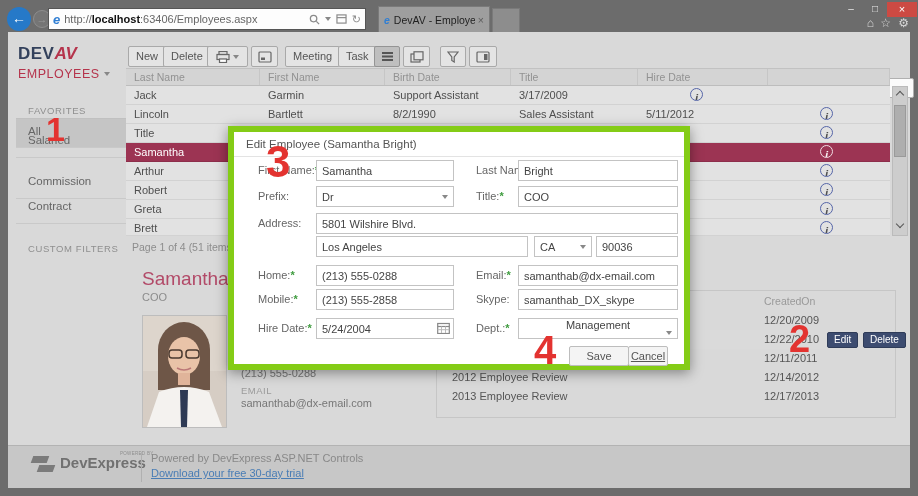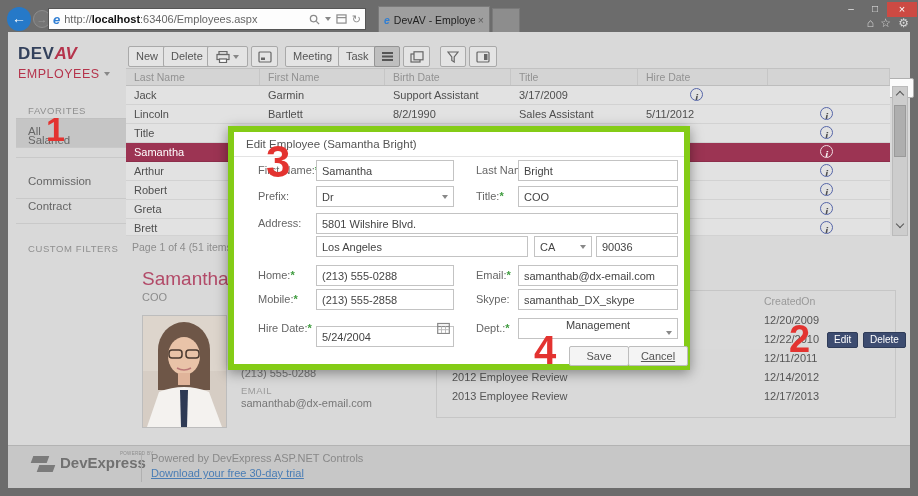--- a/index.html
+++ b/index.html
@@ -363,36 +363,36 @@
     <input class="m-input" style="left: 82px; top: 133px; width: 138px;" value="(213) 555-0288">
     <span class="m-label" style="left:242px;top:137px;"><span>Email:</span><span class="req">*</span></span>
     <input class="m-input" style="left: 284px; top: 133px; width: 160px;" value="samanthab@dx-email.com">
 
     <span class="m-label" style="left:24px;top:161px;"><span>Mobile:</span><span class="req">*</span></span>
     <input class="m-input" style="left: 82px; top: 157px; width: 138px;" value="(213) 555-2858">
     <span class="m-label" style="left:242px;top:161px;">Skype:</span>
     <input class="m-input" style="left: 284px; top: 157px; width: 160px;" value="samanthab_DX_skype">
 
     <span class="m-label" style="left:24px;top:190px;"><span>Hire Date:</span><span class="req">*</span></span>
-    <input class="m-input" style="left: 82px; top: 194px; width: 138px; " value="5/24/2004">
+    <input class="m-input" style="left: 82px; top: 186px; width: 138px; " value="5/24/2004">
     <svg class="abs" style="left:203px;top:190px;" width="13" height="12" viewBox="0 0 13 12">
         <rect x="0.7" y="1.5" width="11.6" height="10" fill="none" stroke="#888" stroke-width="1.2"></rect>
         <line x1="0.7" y1="4.5" x2="12.3" y2="4.5" stroke="#888" stroke-width="1.2"></line>
         <line x1="4.5" y1="4.5" x2="4.5" y2="11" stroke="#bbb" stroke-width="1"></line>
         <line x1="8.5" y1="4.5" x2="8.5" y2="11" stroke="#bbb" stroke-width="1"></line>
         <line x1="0.7" y1="7.7" x2="12.3" y2="7.7" stroke="#bbb" stroke-width="1"></line>
       </svg>
     <span class="m-label" style="left:242px;top:190px;"><span>Dept.:</span><span class="req">*</span></span>
     <div class="m-dd" style="left:284px;top:186px;width:160px;flex-direction:column;">
         <span>Management</span>
         <span class="caret"></span>
       </div>
 
     <div class="m-btn" style="left:335px;top:214px;width:60px;">Save</div>
-    <div class="m-btn" style="left:394px;top:214px;width:60px;text-decoration:underline;">Cancel</div>
+    <div class="m-btn" style="left:394px;top:214px;width:40px;text-decoration:underline;">Cancel</div>
   </div>
 
   <span class="anno" style="left:46px;top:112px;font-size:34px;">1</span>
   <span class="anno" style="left:789px;top:320px;font-size:38px;">2</span>
   <span class="anno" style="left:266px;top:140px;font-size:44px;z-index:110;">3</span>
   <span class="anno" style="left:534px;top:330px;font-size:40px;z-index:110;">4</span>
 
 </div>
 
 </body></html>

